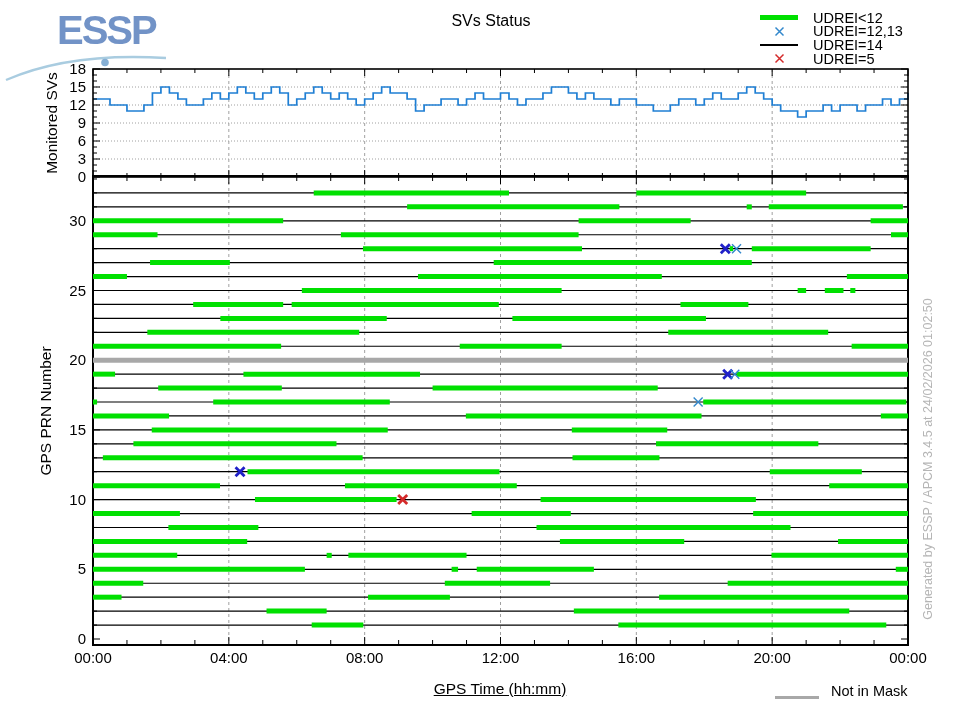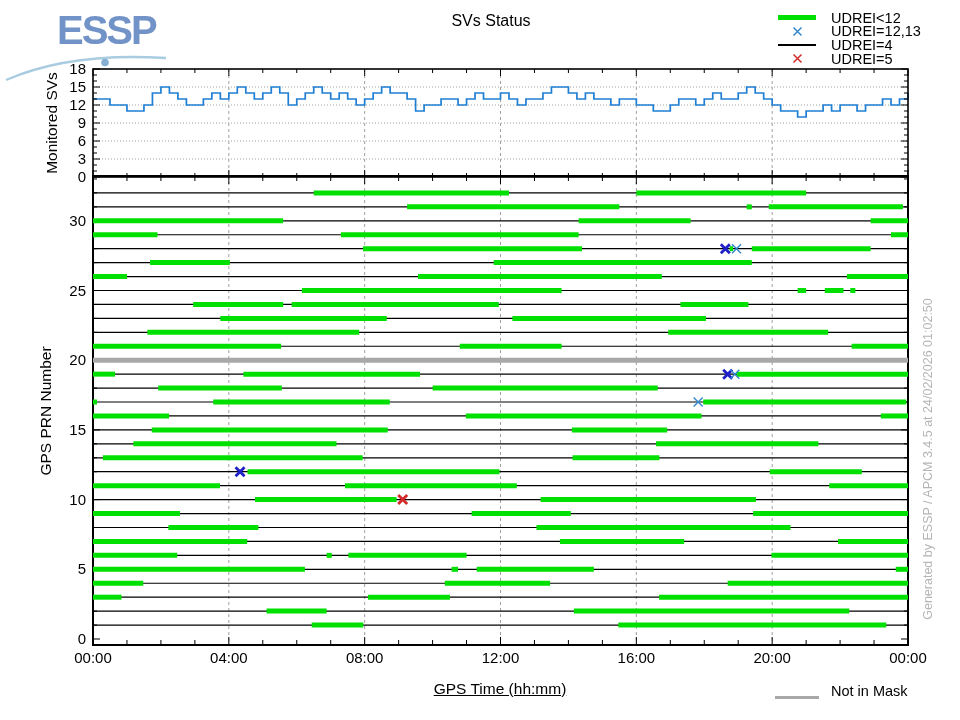--- a/index.html
+++ b/index.html
@@ -5,21 +5,21 @@
   html,body{margin:0;padding:0;background:#ffffff;}
   .page{position:relative;width:960px;height:720px;background:#fff;overflow:hidden;
         font-family:"Liberation Sans","DejaVu Sans",sans-serif;color:#000;}
   #chart{position:absolute;left:0;top:0;}
   .logo{position:absolute;left:0;top:0;width:200px;height:90px;}
   .logo-text{position:absolute;left:57px;top:8px;font-size:40px;font-weight:bold;
              letter-spacing:-2px;color:#7293c7;}
   .logo-arc{position:absolute;left:0;top:50px;}
   .title{position:absolute;left:491px;top:10px;transform:translateX(-50%);
          text-align:center;font-size:16px;line-height:21px;white-space:nowrap;}
-  .legend{position:absolute;left:768px;top:11px;}
+  .legend{position:absolute;left:750px;top:11px;}
   .lrow{display:flex;align-items:center;height:13.6px;font-size:14.5px;white-space:nowrap;}
   .licon{width:58px;display:flex;justify-content:center;align-items:center;}
   .llab{margin-left:5px;}
   .gline{display:inline-block;width:38px;height:5px;background:#00e000;}
   .bline{display:inline-block;width:38px;height:2px;background:#000;}
   .grayline{display:inline-block;width:44px;height:3px;background:#a8a8a8;}
   .ylab1{position:absolute;left:52px;top:123px;transform:translate(-50%,-50%) rotate(-90deg);
          font-size:15.5px;white-space:nowrap;}
   .ylab2{position:absolute;left:46px;top:411px;transform:translate(-50%,-50%) rotate(-90deg);
          font-size:15.5px;white-space:nowrap;}
@@ -430,21 +430,21 @@
         <svg width="11" height="11">
             <path d="M1.5 1.5 L9.5 9.5 M9.5 1.5 L1.5 9.5" stroke="#3388cc" stroke-width="1.5" fill="none"></path>
           </svg>
       </span>
       <span class="llab">UDREI=12,13</span>
     </div>
     <div class="lrow">
       <span class="licon">
           <span class="bline"></span>
         </span>
-      <span class="llab">UDREI=4</span>
+      <span class="llab">UDREI=14</span>
     </div>
     <div class="lrow">
       <span class="licon">
         <svg width="11" height="11">
             <path d="M1.5 1.5 L9.5 9.5 M9.5 1.5 L1.5 9.5" stroke="#d42a2a" stroke-width="1.5" fill="none"></path>
           </svg>
       </span>
       <span class="llab">UDREI=5</span>
     </div>
   </div>

